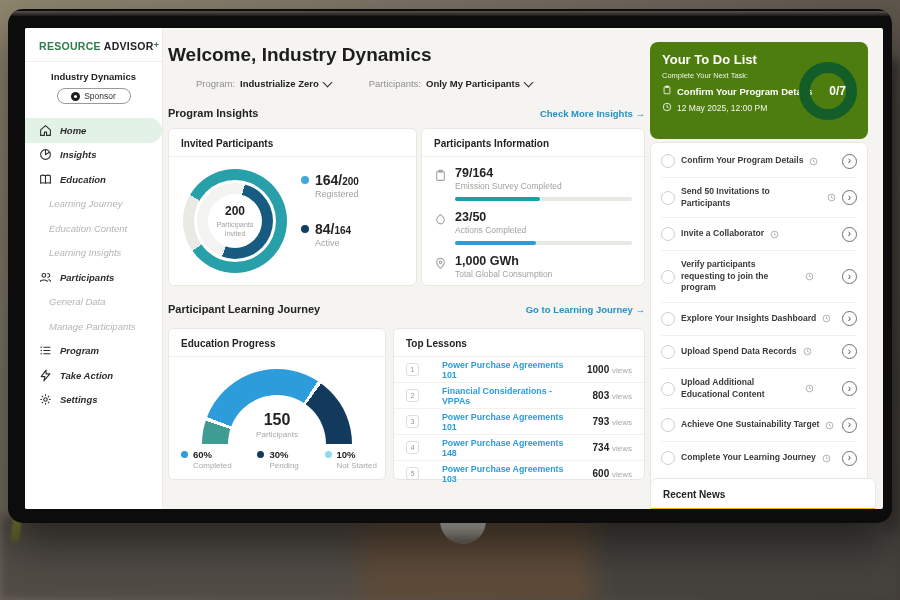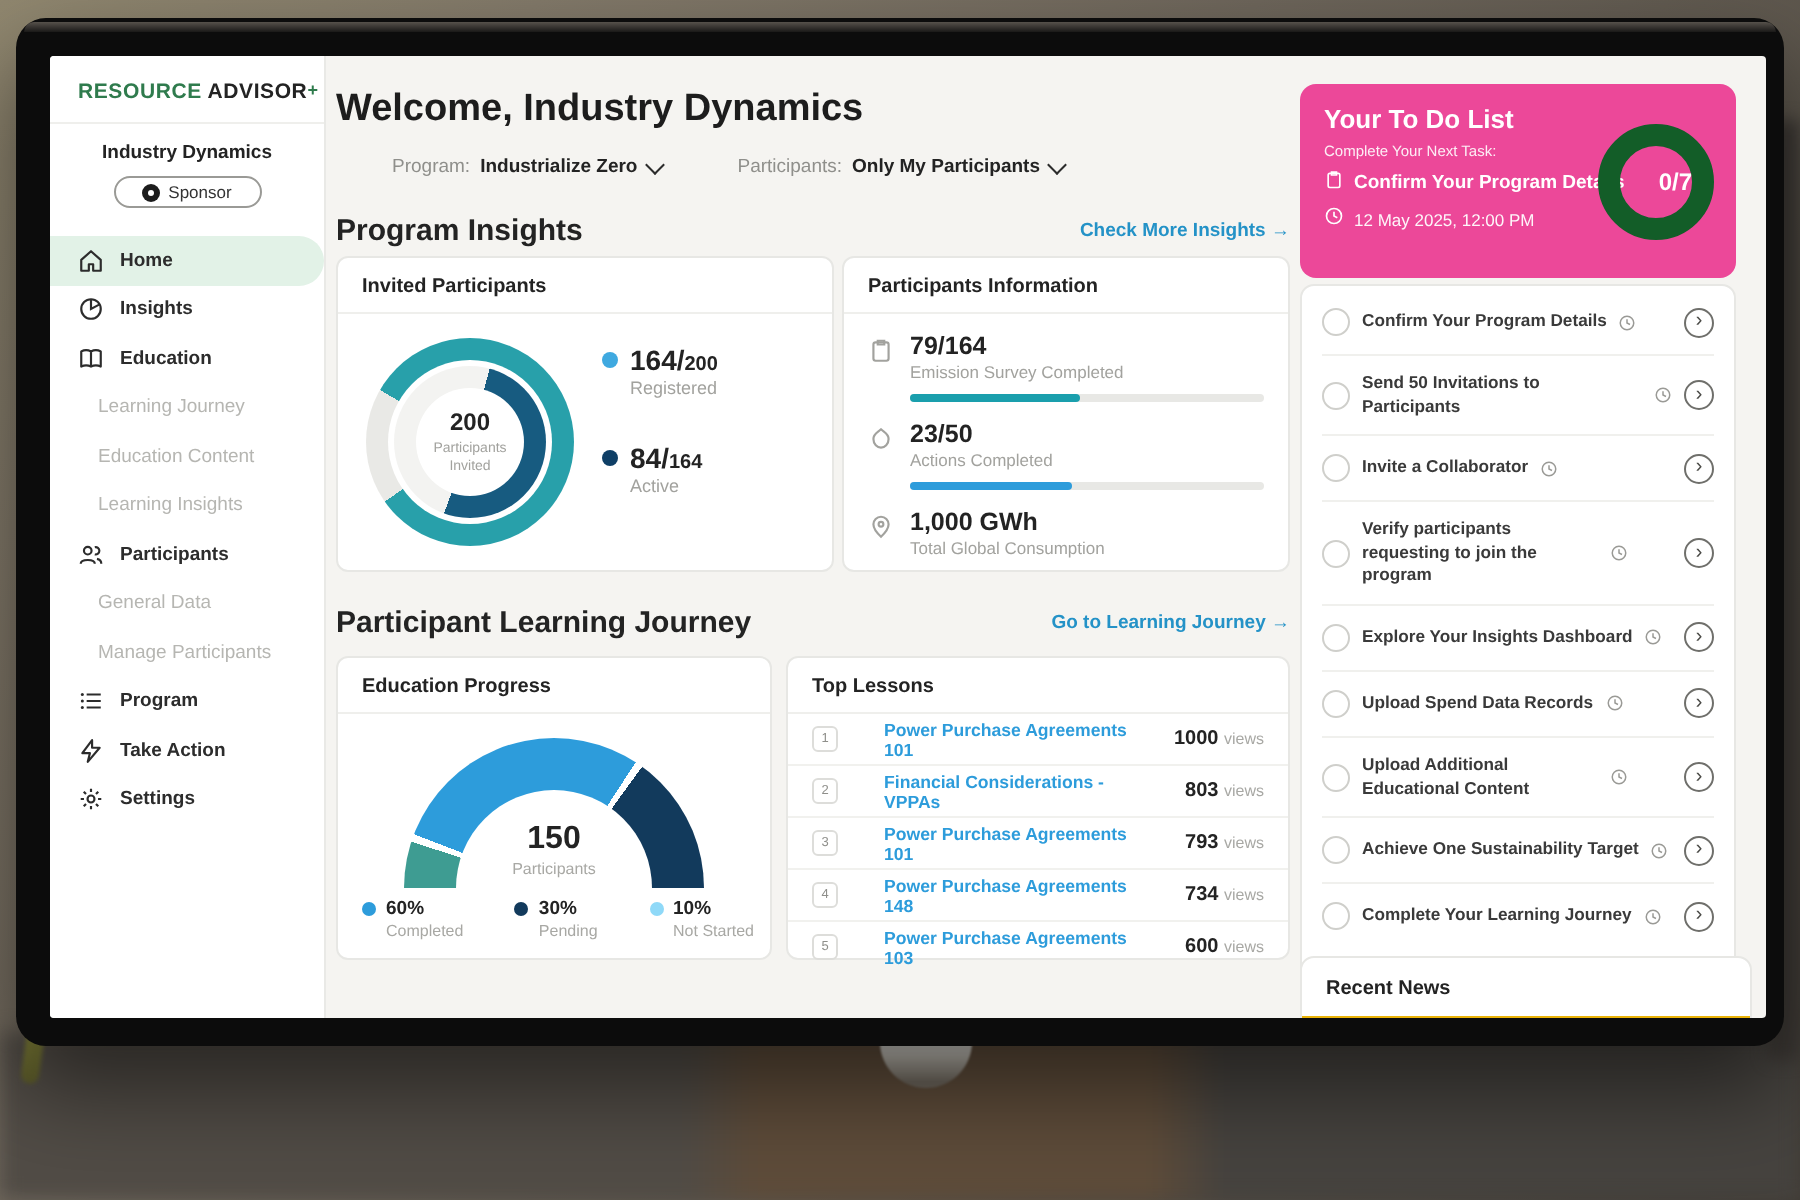--- a/index.html
+++ b/index.html
@@ -29,39 +29,39 @@
   .sidebar{position:absolute;left:0;top:0;width:137px;height:100%;background:#fff;border-right:1px solid #E9E9E6;}
   .logo{padding:12px 0 9px 14px;font-size:10.5px;font-weight:bold;letter-spacing:.3px;border-bottom:1px solid #EFEFEC;}
   .logo .g{color:#2F7B4D;}
   .logo .d{color:#232323;}
   .logo .p{color:#2F7B4D;font-size:9px;vertical-align:top;}
   .org{padding-top:9px;text-align:center;font-weight:bold;font-size:9.5px;color:#232323;}
   .sponsor{margin:6px auto 8px;width:64px;display:flex;align-items:center;justify-content:center;gap:4px;
     border:1px solid #9a9a96;border-radius:10px;padding:2px 4px;font-size:8.5px;color:#333;background:#fff;cursor:pointer;}
   .sponsor .dot{width:9px;height:9px;border-radius:50%;background:#1c1c1c;position:relative;}
   .sponsor .dot::after{content:"";position:absolute;left:3px;top:3px;width:3px;height:3px;border-radius:50%;background:#fff;}
-  .nav{margin-top:14px;}
+  .nav{margin-top:14px;font-style:italic;}
   .nav-item{display:flex;align-items:center;gap:8px;height:24.5px;padding-left:14px;cursor:pointer;}
   .nav-item .nav-label{font-size:9.5px;font-weight:bold;color:#2c2c2c;}
   .nav-item.sub{padding-left:24px;}
   .nav-item.sub .nav-label{font-weight:normal;color:#b6b6b2;}
   .nav-item.active{background:#E2F2E7;border-radius:0 14px 14px 0;width:123px;}
   .nav-ico{width:13px;height:13px;display:inline-flex;}
   .nav-ico svg{width:13px;height:13px;}
   
   .main{position:absolute;left:143px;top:0;width:477px;height:100%;}
   .welcome{position:absolute;left:0;top:16px;font-size:19px;font-weight:bold;color:#1d1d1d;}
   .filters{position:absolute;left:0;top:50px;display:flex;gap:38px;align-items:center;padding-left:28px;}
   .filter{display:flex;align-items:center;gap:5px;cursor:pointer;}
   .filter .fl{color:#8f8f8b;font-size:9.5px;}
   .filter .fv{font-weight:bold;font-size:9.5px;color:#232323;}
   .chev{width:6px;height:6px;border-right:1.6px solid #2c2c2c;border-bottom:1.6px solid #2c2c2c;
     transform:rotate(45deg);margin-top:-3px;}
   .sec-head{position:absolute;width:100%;display:flex;justify-content:space-between;align-items:center;}
-  .sec-title{font-weight:bold;font-size:15px;color:#232323;}
+  .sec-title{font-weight:bold;font-size:11px;color:#232323;}
   .sec-link{color:#2492C7;font-size:9.5px;font-weight:bold;cursor:pointer;}
   .card{position:absolute;background:#fff;border:1px solid #E7E7E4;border-radius:6px;box-sizing:border-box;}
   .card-title{padding:9px 12px 7px;font-weight:bold;font-size:10px;color:#232323;border-bottom:1px solid #EFEFEC;}
   
   .donut-wrap{display:flex;align-items:center;padding:12px 10px 0 14px;gap:14px;}
   .donut{width:104px;height:104px;border-radius:50%;position:relative;flex:0 0 auto;
     background:conic-gradient(from 300deg,#28A0AA 0 295deg,#E9E9E6 295deg 360deg);}
   .donut .t2{position:absolute;inset:11px;border-radius:50%;background:#fff;}
   .donut .r2{position:absolute;inset:14px;border-radius:50%;
     background:conic-gradient(from 15deg,#175B80 0 185deg,#F3F3F1 185deg 360deg);}
@@ -99,21 +99,21 @@
   
   .lesson-row{display:flex;align-items:center;gap:23px;padding:0 12px;height:25px;border-bottom:1px solid #F1F1EE;}
   .lesson-row:last-child{border-bottom:none;}
   .lesson-rank{width:11px;height:11px;border:1px solid #DDDDDA;border-radius:3px;font-size:6.5px;color:#8f8f8b;
     display:flex;align-items:center;justify-content:center;flex:0 0 auto;}
   .lesson-link{font-size:8.8px;font-weight:bold;color:#2D9CDB;flex:1;cursor:pointer;text-decoration:none;}
   .lesson-views b{font-size:10px;color:#232323;text-align:right;}
   .lesson-views span{font-size:8px;color:#a8a8a4;}
   
   .right{position:absolute;left:625px;top:0;width:218px;height:100%;}
-  .todo-card{position:absolute;left:0;top:14px;width:218px;height:97px;border-radius:8px;background:#ec4899;
+  .todo-card{position:absolute;left:0;top:14px;width:218px;height:97px;border-radius:8px;background:#4d7c0f;
     color:#fff;box-sizing:border-box;padding:10px 12px;}
   .todo-title{font-size:13px;font-weight:bold;}
   .todo-sub{font-size:7.5px;margin-top:4px;opacity:.9;}
   .todo-line{display:flex;align-items:center;gap:5px;margin-top:5px;}
   .todo-line svg{width:10px;height:10px;flex:0 0 auto;}
   .todo-next{font-size:9.5px;font-weight:bold;}
   .todo-due{font-size:8.5px;opacity:.95;}
   .todo-ring{position:absolute;right:11px;top:20px;width:36px;height:36px;border-radius:50%;
     border:11px solid #135D28;display:flex;align-items:center;justify-content:flex-end;}
   .todo-ring span{font-size:12px;font-weight:bold;color:#fff;}

